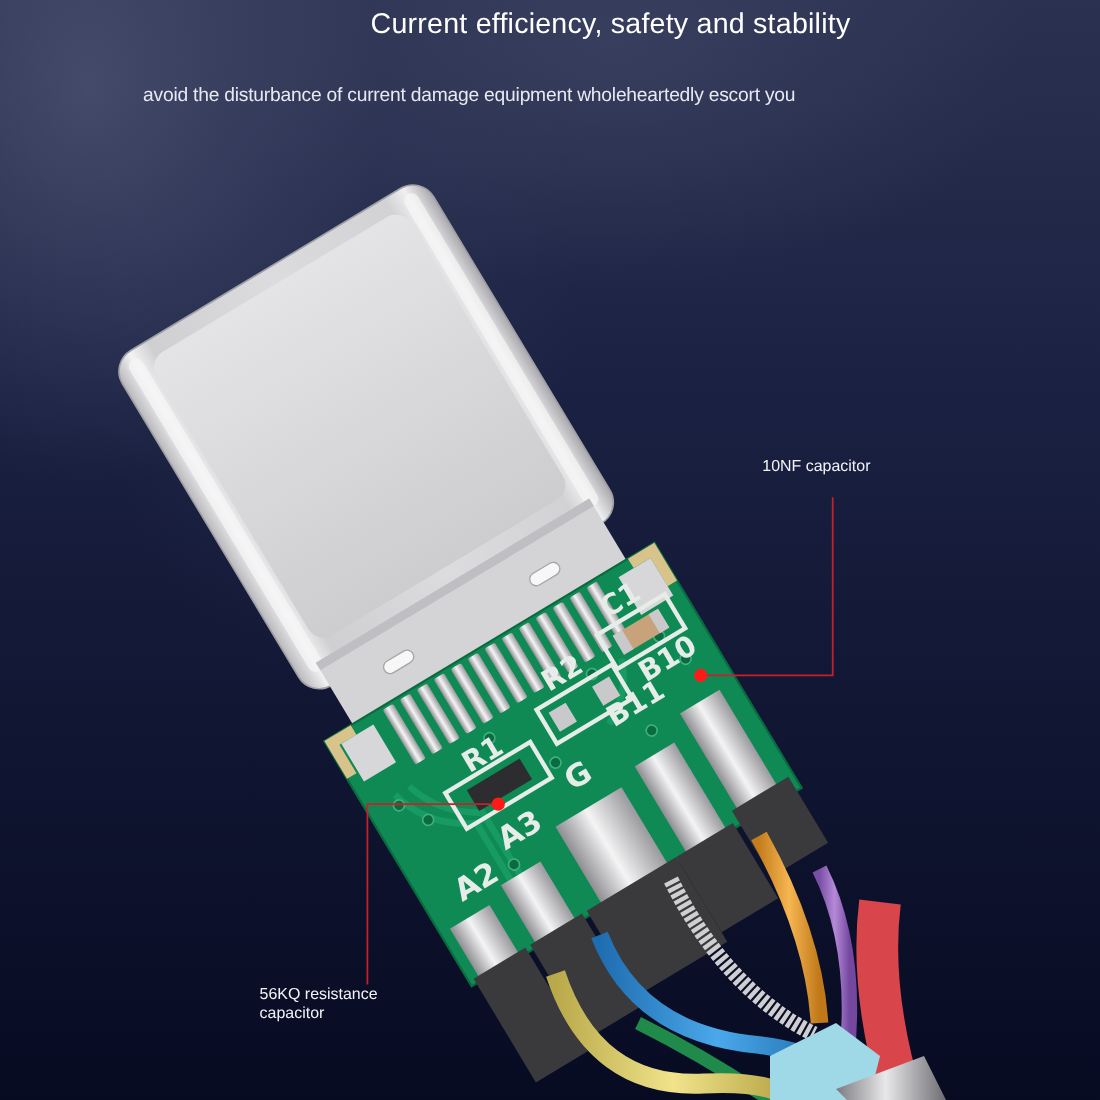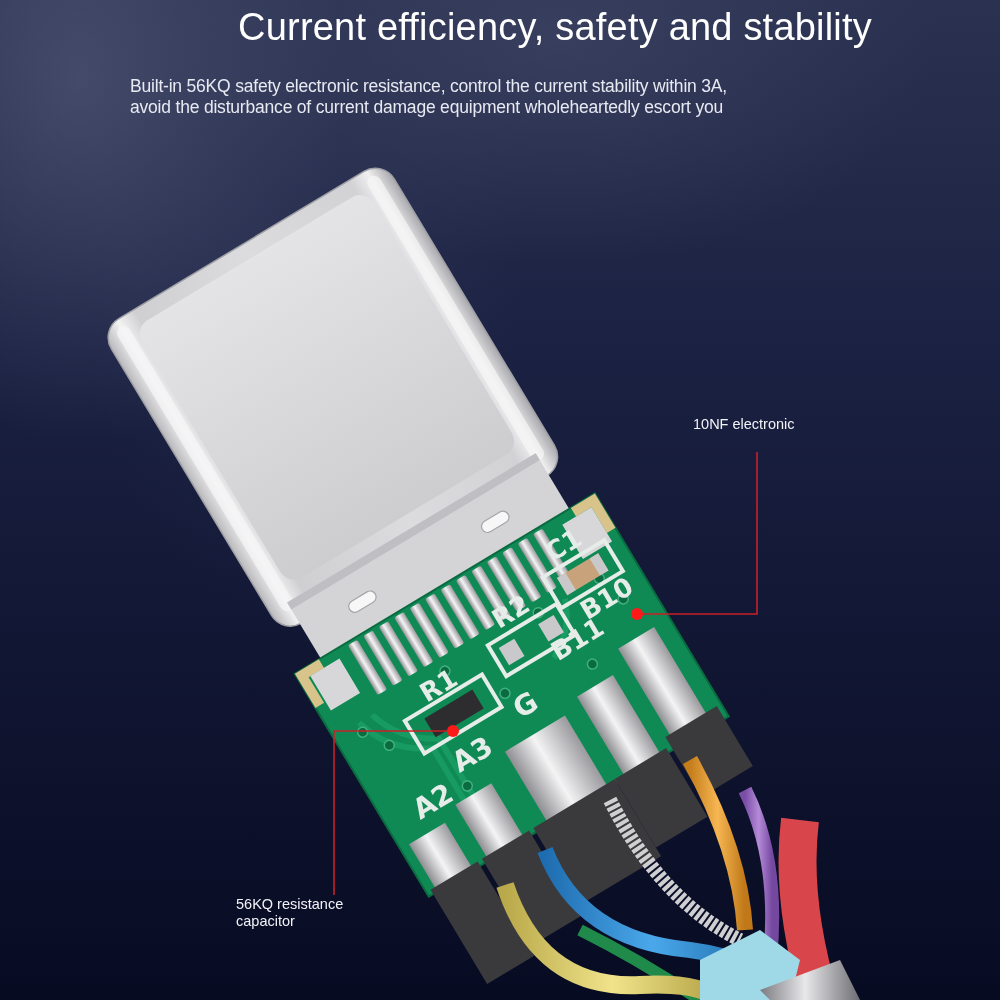--- a/index.html
+++ b/index.html
@@ -12,21 +12,21 @@
       position: absolute; inset: 0;
       background:
         radial-gradient(ellipse 380px 520px at 80px 80px, rgba(90,98,130,0.55), rgba(90,98,130,0) 70%),
         radial-gradient(ellipse 500px 300px at 560px 40px, rgba(70,78,110,0.5), rgba(70,78,110,0) 75%),
         radial-gradient(ellipse 300px 500px at 300px 250px, rgba(55,62,96,0.35), rgba(55,62,96,0) 75%),
         linear-gradient(180deg, #2b3150 0%, #1b2142 35%, #111633 65%, #070b22 100%);
     }
     .title {
       position: absolute; left: 0; right: 0; top: 6px;
       text-align: center; padding-left: 110px;
-      color: #ffffff; font-size: 38px; font-weight: 400; letter-spacing: 0.2px;
+      color: #ffffff; font-size: 26px; font-weight: 400; letter-spacing: 0.2px;
       white-space: nowrap;
     }
     .subtitle {
       position: absolute; left: 130px; top: 76px; width: 760px;
       color: #e8eaf2; font-size: 17.5px; line-height: 21px; font-weight: 400;
       letter-spacing: -0.2px;
     }
     .subtitle div { white-space: nowrap; }
     .art { position: absolute; left: 0; top: 0; }
     .callout-label {
@@ -36,21 +36,20 @@
     #label-res { left: 236px; top: 896px; }
   </style>
 </head>
 <body>
 
 <div class="bg"></div>
 
 <div class="title">Current efficiency, safety and stability</div>
 
 <div class="subtitle">
-  <div>Built-in 56KQ safety electronic resistance, control the current stability within 3A,</div>
   <div>avoid the disturbance of current damage equipment wholeheartedly escort you</div>
 </div>
 
 <svg class="art" width="1000" height="1000" viewBox="0 0 1000 1000">
   <defs>
     <linearGradient id="metalBody" x1="0" y1="0" x2="1" y2="0">
       <stop offset="0" stop-color="#b9b9bd"></stop>
       <stop offset="0.06" stop-color="#f3f3f4"></stop>
       <stop offset="0.12" stop-color="#cfcfd2"></stop>
       <stop offset="0.5" stop-color="#dcdcde"></stop>
@@ -212,17 +211,17 @@
   <g>
     <polyline points="757,452 757,614 637,614" fill="none" stroke="#c8202a" stroke-width="1.6"></polyline>
     <circle cx="637" cy="614" r="6" fill="#ff1a1a"></circle>
   </g>
   <g>
     <polyline points="334,895 334,731 453,731" fill="none" stroke="#c8202a" stroke-width="1.6"></polyline>
     <circle cx="453" cy="731" r="6" fill="#ff1a1a"></circle>
   </g>
 </svg>
 
-<div class="callout-label" id="label-cap">10NF electronic</div>
+<div class="callout-label" id="label-cap">10NF capacitor</div>
 <div class="callout-label" id="label-res">
   <div>56KQ resistance</div>
   <div>capacitor</div>
 </div>
 
 </body></html>

